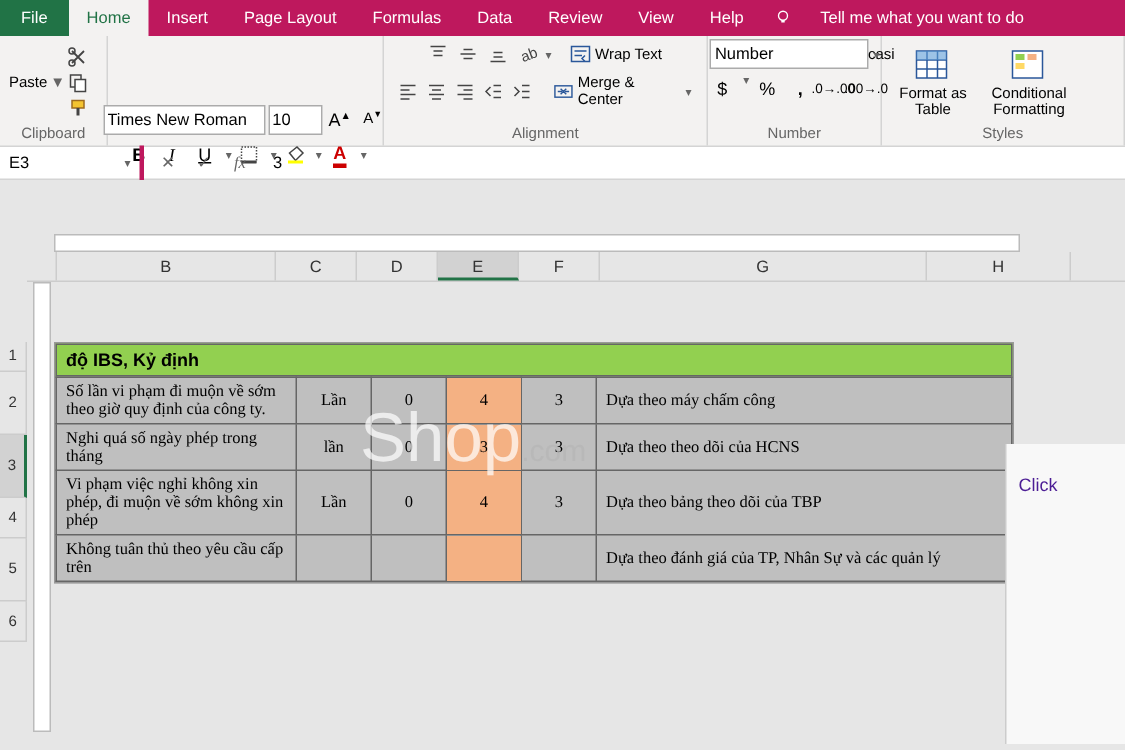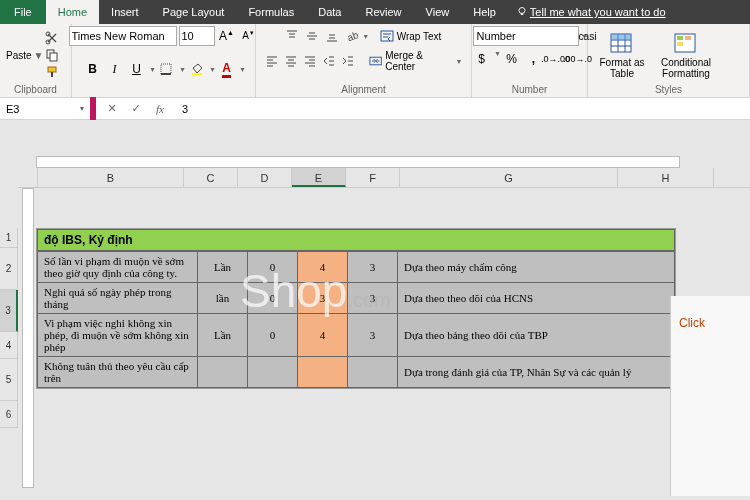--- a/index.html
+++ b/index.html
@@ -1,53 +1,53 @@
 <!DOCTYPE html>
 <html><head>
 <meta charset="utf-8">
 <style>
 * { margin: 0; padding: 0; box-sizing: border-box; font-family: 'Segoe UI', Tahoma, sans-serif; }
 body { background: #e6e6e6; width: 750px; height: 500px; overflow: hidden; position: relative; }
-.ribbon-tabs { background: #404040; height: 24px; display: flex; align-items: center; color: white; font-size: 11px; }
+.ribbon-tabs { background: #be185d; height: 24px; display: flex; align-items: center; color: white; font-size: 11px; }
 .ribbon-tabs .tab { padding: 0 12px; height: 100%; display: flex; align-items: center; cursor: pointer; }
 .ribbon-tabs .tab.active { background: #f3f2f1; color: #217346; }
 .ribbon-tabs .tab.file { background: #217346; padding: 0 14px; }
-.tell-me { display: flex; align-items: center; gap: 2px; margin-left: 8px; text-decoration: underline; }
+.tell-me { display: flex; align-items: center; gap: 19px; margin-left: 8px; }
 .bulb { width: 12px; height: 12px; }
 .ribbon { background: #f3f2f1; border-bottom: 1px solid #d4d4d4; height: 74px; display: flex; font-size: 10px; }
 .group { border-right: 1px solid #d4d4d4; padding: 2px 6px 0; display: flex; flex-direction: column; justify-content: space-between; }
 .group-label { text-align: center; color: #666; font-size: 10px; padding-bottom: 2px; }
 .group-body { flex: 1; display: flex; align-items: center; gap: 4px; }
 .clipboard-body { display: flex; gap: 6px; }
 .paste-btn { display: flex; flex-direction: row; align-items: center; width: 32px; cursor: pointer; }
 .paste-icon { width: 26px; height: 28px; }
 .paste-btn span { font-size: 10px; margin-top: 1px; }
 .clip-mini { display: flex; flex-direction: column; gap: 3px; }
 .mini-btn { width: 16px; height: 14px; cursor: pointer; display: flex; align-items: center; justify-content: center; }
-.font-body { display: flex; flex-direction: column; gap: 13px; }
+.font-body { display: flex; flex-direction: column; gap: 3px; margin-top: 44px; }
 .font-row { display: flex; gap: 2px; align-items: center; }
 .font-select { font-size: 11px; height: 20px; border: 1px solid #ababab; background: white; padding: 0 2px; }
 .font-name { width: 108px; }
 .font-size { width: 36px; }
 .btn-sq { width: 20px; height: 20px; border: none; background: transparent; cursor: pointer; display: flex; align-items: center; justify-content: center; font-size: 12px; }
 .bold { font-weight: bold; }
 .italic { font-style: italic; font-family: serif; }
 .underline { text-decoration: underline; }
 .align-body { display: flex; flex-direction: column; gap: 2px; }
 .align-row { display: flex; gap: 0; align-items: center; }
 .wrap-text, .merge-center { display: flex; align-items: center; gap: 3px; font-size: 10px; padding: 2px 4px; cursor: pointer; }
 .wrap-text .ic, .merge-center .ic { width: 14px; height: 14px; }
 .num-body { display: flex; flex-direction: column; gap: 3px; }
 .num-select { width: 106px; height: 20px; border: 1px solid #ababab; background: white; font-size: 11px; padding: 0 3px; }
 .num-row { display: flex; gap: 2px; }
 .styles-body { display: flex; gap: 8px; }
 .style-btn { display: flex; flex-direction: column; align-items: center; width: 56px; cursor: pointer; font-size: 10px; text-align: center; line-height: 1.1; }
 .style-btn .ic { width: 26px; height: 24px; margin-bottom: 1px; }
 .namebox-row { background: white; border-bottom: 1px solid #d4d4d4; height: 22px; display: flex; align-items: center; font-size: 11px; }
-.namebox { width: 96px; border-right: 6px solid #be185d; padding: 12px 6px; height: 100%; display: flex; align-items: center; }
+.namebox { width: 96px; border-right: 3px solid #be185d; padding: 12px 6px; height: 100%; display: flex; align-items: center; }
 .fx-area { display: flex; align-items: center; gap: 8px; padding: 0 8px; }
 .fx-btn { width: 16px; text-align: center; cursor: pointer; color: #666; }
 .fx-label { font-style: italic; font-family: serif; }
 .formula-val { margin-left: 6px; }
 .workspace { position: absolute; top: 120px; left: 0; right: 0; bottom: 0; background: #e6e6e6; }
 .col-headers { position: absolute; top: 48px; left: 18px; right: 0; height: 20px; background: #e6e6e6; display: flex; border-bottom: 1px solid #ccc; }
 .col-h { border-right: 1px solid #ccc; text-align: center; font-size: 11px; color: #333; line-height: 20px; }
 .col-h.sel { background: #d2d2d2; border-bottom: 2px solid #217346; }
 .row-headers { position: absolute; top: 68px; left: 0; width: 18px; background: #e6e6e6; }
 .row-h { border-bottom: 1px solid #ccc; border-right: 1px solid #ccc; text-align: center; font-size: 10px; color: #333; display: flex; align-items: center; justify-content: center; }
@@ -55,21 +55,21 @@
 .hdr-row { background: #92d050; border: 1px solid #666; padding: 3px 6px; font-size: 12px; font-weight: bold; }
 .tbl { width: 100%; border-collapse: collapse; }
 .tbl td { border: 1px solid #666; padding: 3px 6px; font-size: 11px; vertical-align: middle; font-family: 'Times New Roman', serif; }
 .tbl .desc { width: 160px; }
 .tbl .unit { width: 50px; text-align: center; }
 .tbl .n0 { width: 50px; text-align: center; }
 .tbl .n1 { width: 50px; text-align: center; background: #f4b183; position: relative; }
 .tbl .n2 { width: 50px; text-align: center; }
 .tbl .note { }
 .sel-cell { outline: 2px solid #217346; outline-offset: -1px; }
-.side-pane { position: absolute; right: 0; top: 176px; width: 80px; height: 200px; background: #f8f8f8; border-left: 1px solid #ccc; padding: 20px 8px; font-size: 12px; color: #c2410c; }
+.side-pane { position: absolute; right: 0; top: 176px; width: 80px; height: 200px; background: #f8f8f8; border-left: 1px solid #ccc; padding: 20px 8px; font-size: 12px; color: #4c1d95; }
 .ruler-h { position: absolute; top: 36px; left: 36px; right: 70px; height: 12px; background: white; border: 1px solid #bbb; }
 .ruler-v { position: absolute; top: 68px; left: 22px; width: 12px; height: 300px; background: white; border: 1px solid #bbb; }
 .watermark { position: absolute; top: 264px; left: 240px; font-size: 46px; font-weight: normal; color: rgba(255,255,255,0.7); pointer-events: none; z-index: 5; font-family: Arial; }
 .watermark .com { color: rgba(180,180,180,0.6); font-size: 20px; }
 .dd-arrow { font-size: 8px; color: #666; margin-left: 2px; }
 svg { display: block; }
 </style>
 </head>
 <body>
 
@@ -383,21 +383,21 @@
             <td class="n1">4</td>
             <td class="n2">3</td>
             <td class="note">Dựa theo bảng theo dõi của TBP</td>
           </tr>
       <tr>
             <td class="desc">Không tuân thủ theo yêu cầu cấp trên</td>
             <td class="unit"></td>
             <td class="n0"></td>
             <td class="n1"></td>
             <td class="n2"></td>
-            <td class="note">Dựa trong đánh giá của TP, Nhân Sự và các quản lý</td>
+            <td class="note">Dựa theo đánh giá của TP, Nhân Sự và các quản lý</td>
           </tr>
     </tbody>
       </table>
   </div>
 
   <div class="side-pane">Click</div>
 </div>
 
 <div class="watermark"><span>Shop</span><span class="com">.com</span></div>
 

